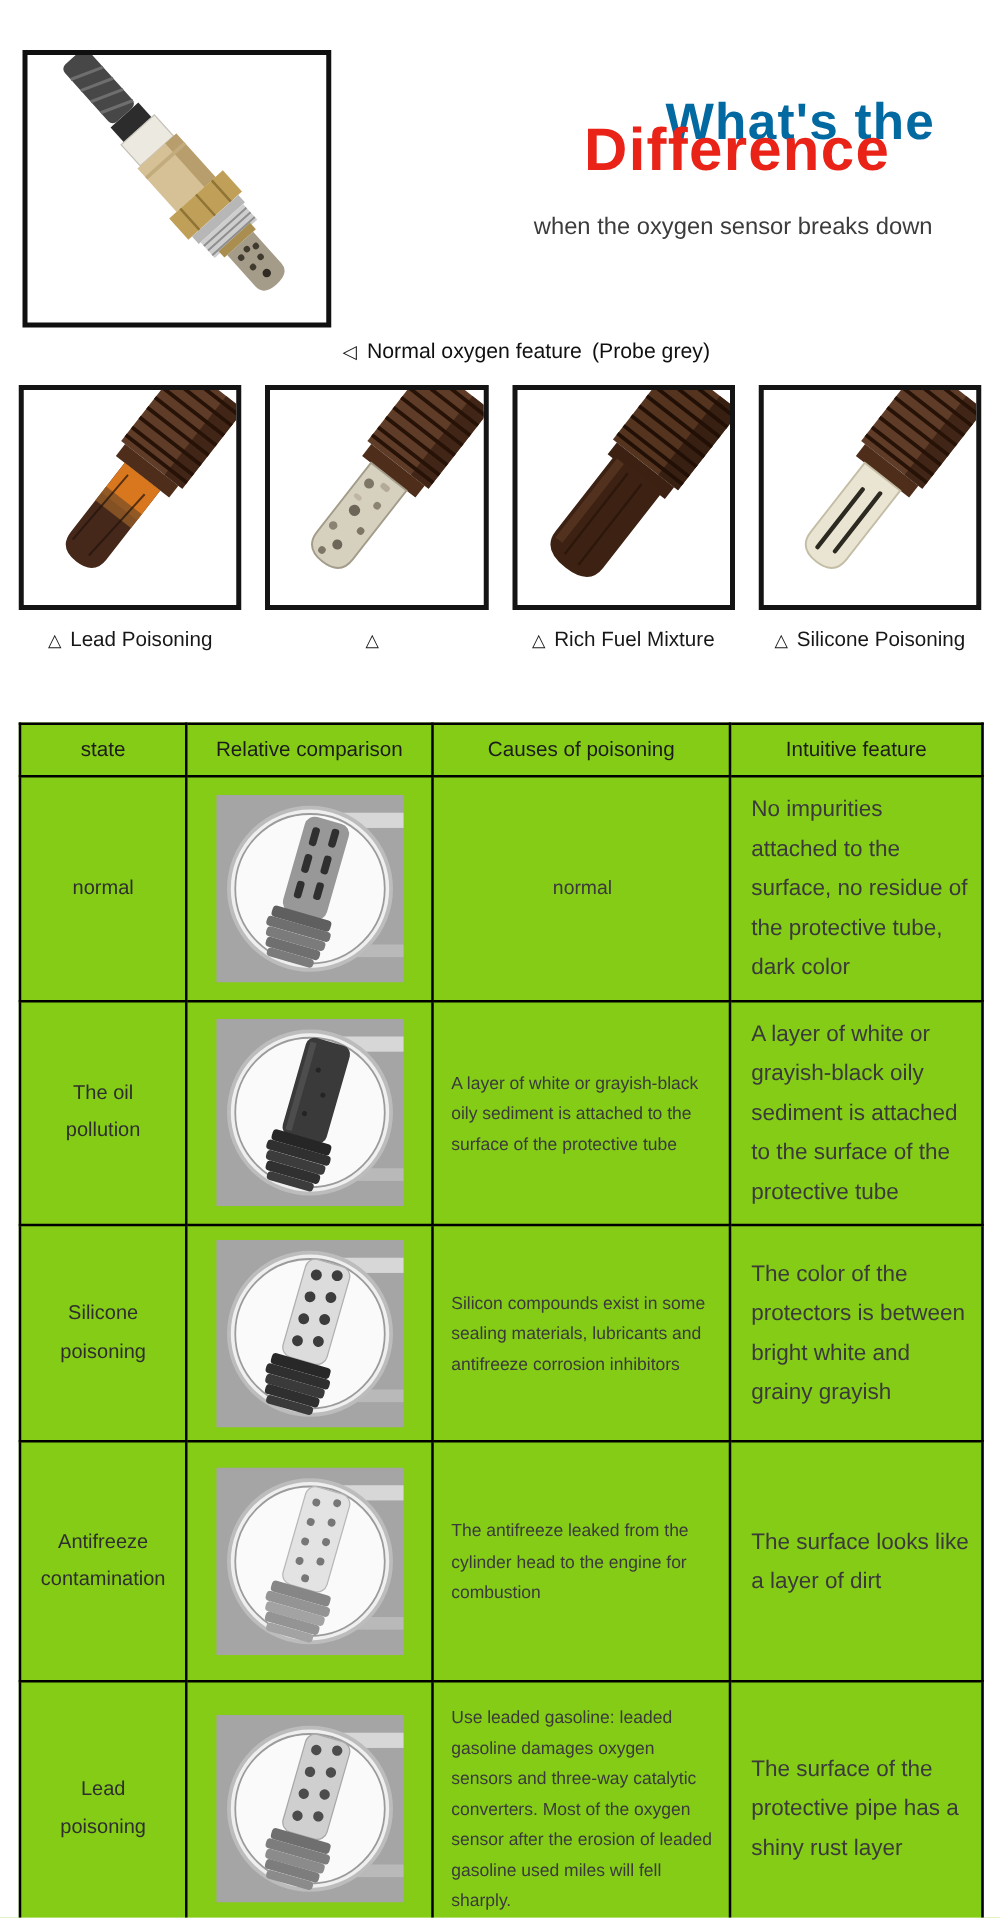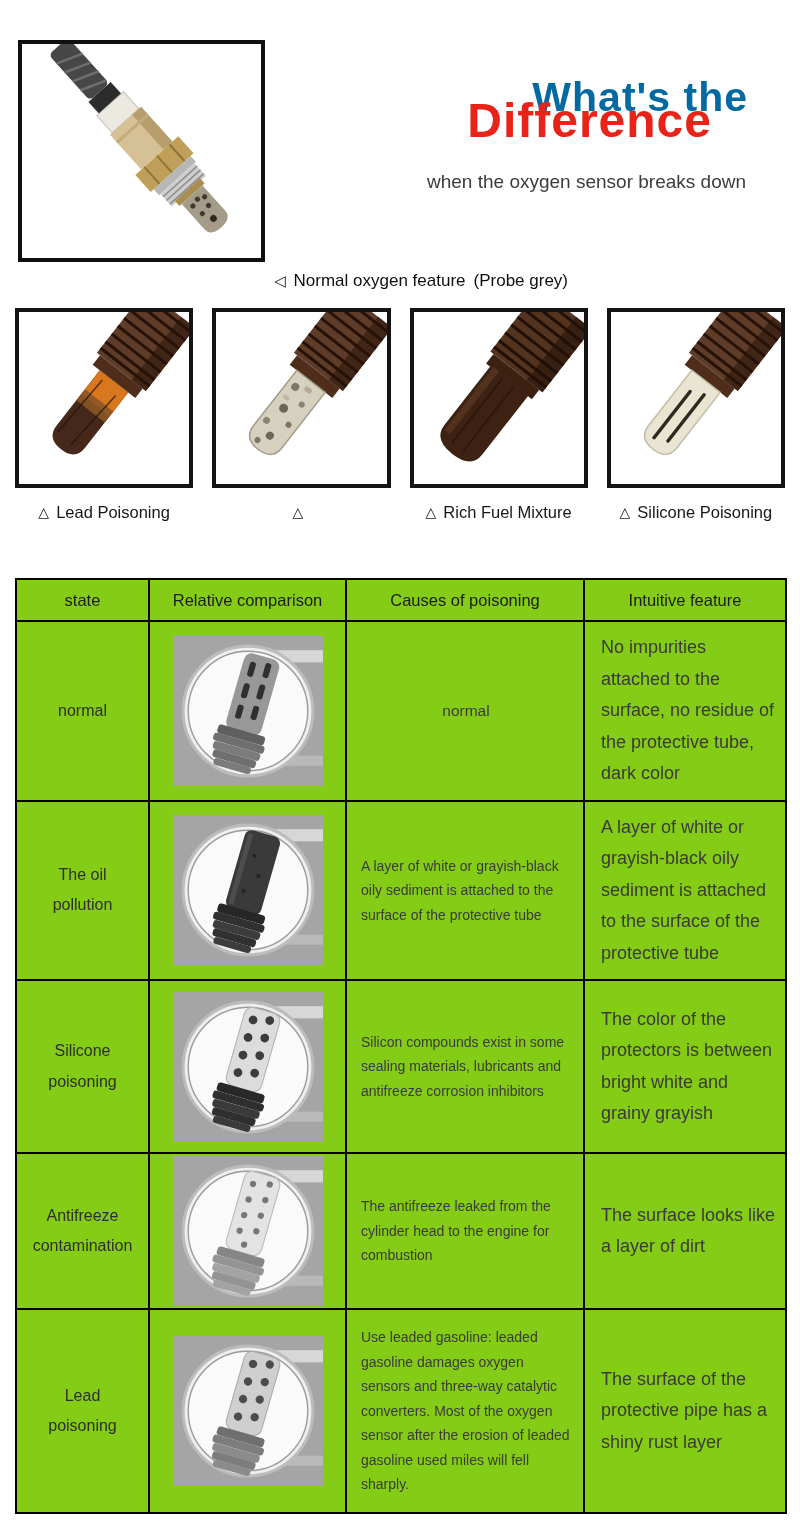--- a/index.html
+++ b/index.html
@@ -38,21 +38,21 @@
     border-collapse:collapse; table-layout:fixed; background:#84cc16; }
   table.data th, table.data td { border:2px solid #000; vertical-align:middle; }
   table.data th { height:42px; font-size:16.5px; font-weight:400; color:#1c1c1c; }
   .cell-state { text-align:center; font-size:16px; color:#2e2e2e; line-height:1.9; padding:0 4px; }
   .cell-image { text-align:center; }
   .cell-image svg { width:150px; height:150px; vertical-align:middle; }
   .cell-causes { font-size:14px; color:#3a3a3a; padding:10px 12px 10px 14px; line-height:1.75; }
   .cell-causes.center { text-align:center; font-size:15.5px; }
   .cell-feature { font-size:18px; color:#3a3a3a; padding:10px 8px 10px 16px; line-height:1.75; }
   tr.r1 { height:173px; } tr.r2 { height:170px; } tr.r3 { height:173px; }
-  tr.r4 { height:156px; } tr.r5 { height:204px; }
+  tr.r4 { height:192px; } tr.r5 { height:204px; }
 </style>
 </head>
 <body>
 
 <div class="photo-box">
   <svg viewBox="0 0 240 215">
     <g transform="rotate(-42 120 95)">
       <rect x="107" y="-30" width="26" height="62" rx="5" fill="#474747"></rect>
       <path d="M107,-18 l26,10 M107,-6 l26,10 M107,6 l26,10 M107,18 l26,10" stroke="#6e6e6e" stroke-width="2.5" fill="none"></path>
       <rect x="105" y="32" width="30" height="16" fill="#2c2c2c"></rect>

